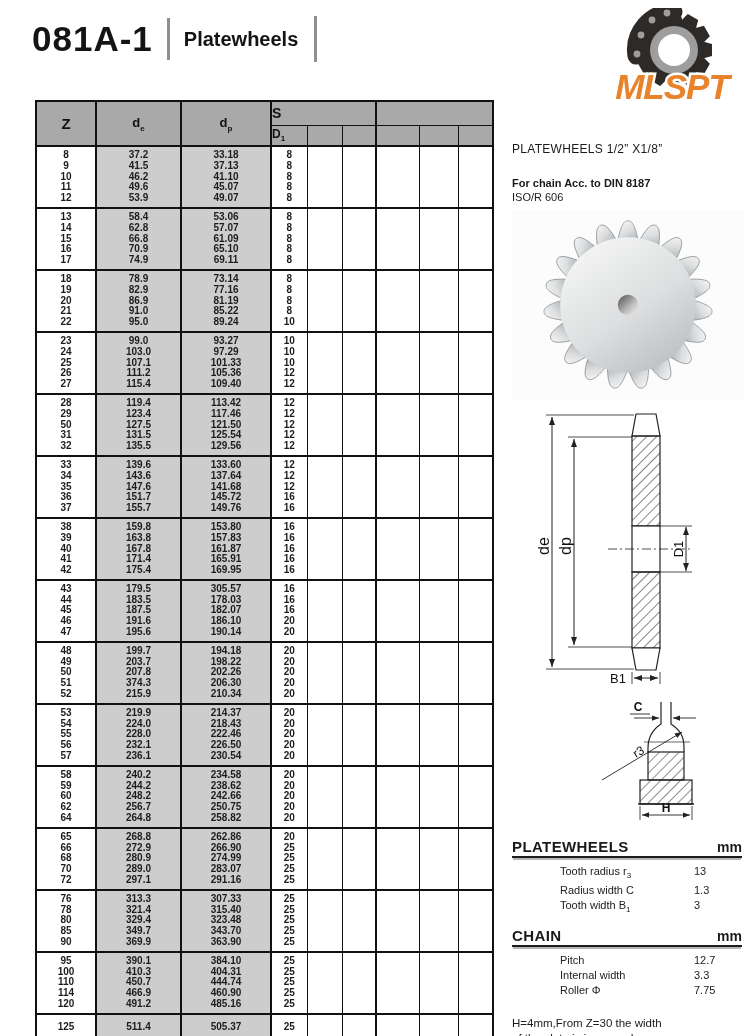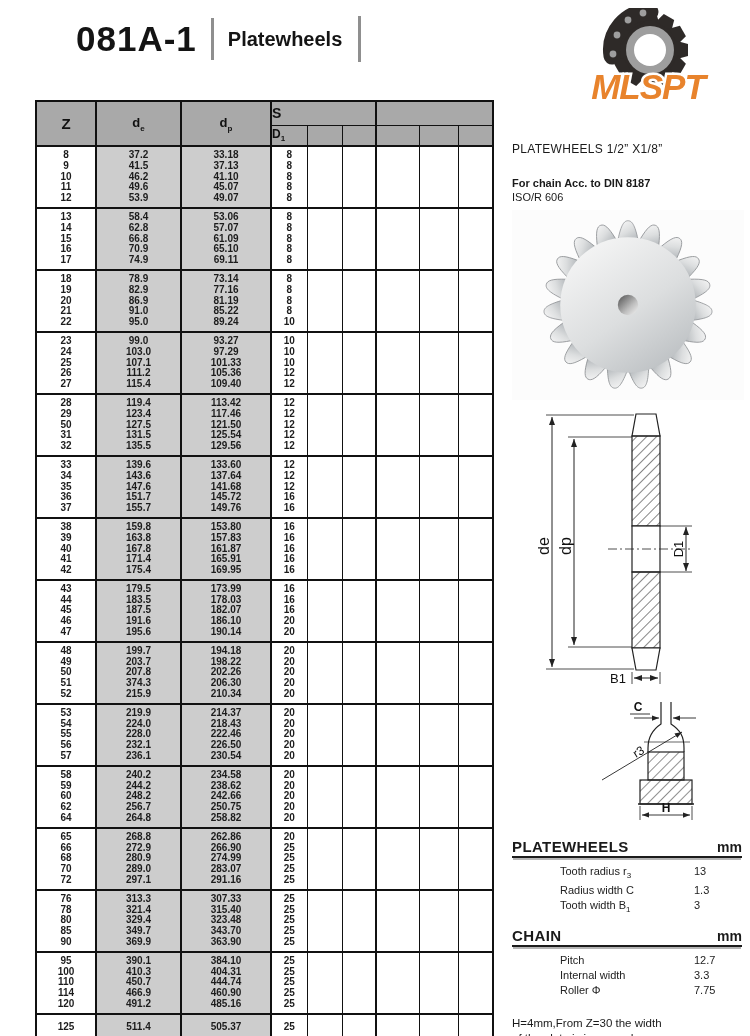--- a/index.html
+++ b/index.html
@@ -2,26 +2,26 @@
 <html><head>
 <meta charset="utf-8">
 <style>
   html,body{margin:0;padding:0;}
   body{
     width:750px;height:1036px;position:relative;overflow:hidden;
     background:#ffffff;font-family:"Liberation Sans",sans-serif;color:#1a1a1a;
   }
   
   .page-header{position:absolute;left:32px;top:16px;display:flex;align-items:center;}
-  .code{font-size:35px;font-weight:bold;letter-spacing:1px;color:#141414;margin-left:44px;}
+  .code{font-size:35px;font-weight:bold;letter-spacing:1px;color:#141414;}
   .vbar{width:3px;height:42px;background:#8f8f8f;margin:0 14px;}
   .vbar.second{height:46px;margin-left:16px;}
   .category{font-size:20px;font-weight:bold;color:#141414;}
   
-  .logo{position:absolute;left:574px;top:8px;width:148px;height:96px;text-decoration:underline;}
+  .logo{position:absolute;left:598px;top:8px;width:148px;height:96px;text-decoration:underline;}
   
   table.main{
     position:absolute;left:35px;top:100px;width:457px;
     border-collapse:collapse;table-layout:fixed;
     border:2px solid #111;
   }
   table.main th,table.main td{box-sizing:border-box;padding:0;margin:0;}
   thead th{background:#a9a9a9;font-weight:bold;color:#111;}
   thead{border-bottom:2px solid #111;}
   th.hz{font-size:15px;}
@@ -536,21 +536,21 @@
         <td class="s3 bl1"></td>
         <td class="r1 bl2"></td>
         <td class="r2 bl1"></td>
         <td class="r3 bl1"></td>
       </tr>
     </tbody>
     <tbody class="group">
       <tr>
         <td class="z">43</td>
         <td class="de bl2">179.5</td>
-        <td class="dp bl2">173.99</td>
+        <td class="dp bl2">305.57</td>
         <td class="d1 bl2">16</td>
         <td class="s2 bl1"></td>
         <td class="s3 bl1"></td>
         <td class="r1 bl2"></td>
         <td class="r2 bl1"></td>
         <td class="r3 bl1"></td>
       </tr>
       <tr>
         <td class="z">44</td>
         <td class="de bl2">183.5</td>

